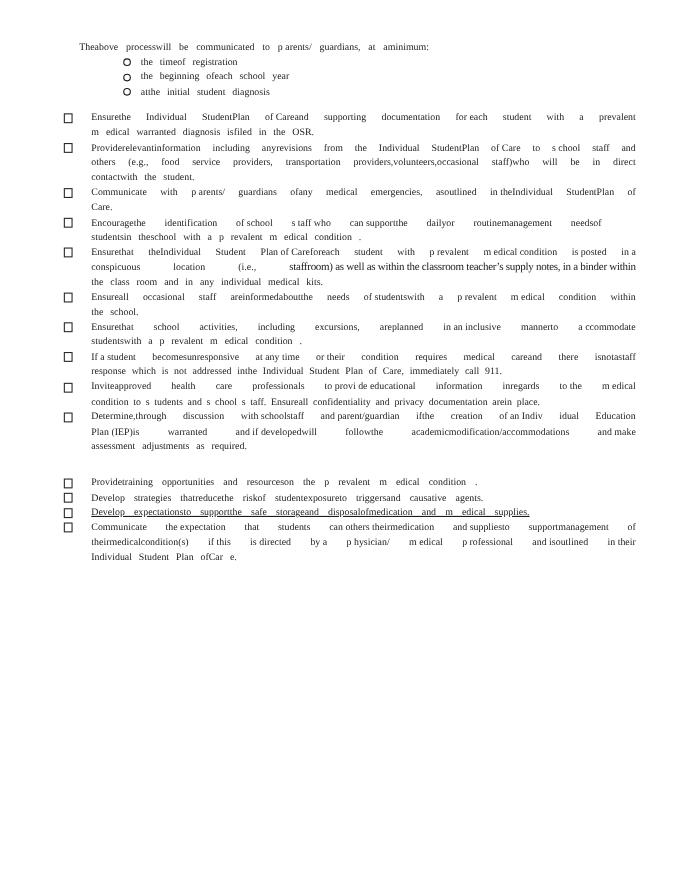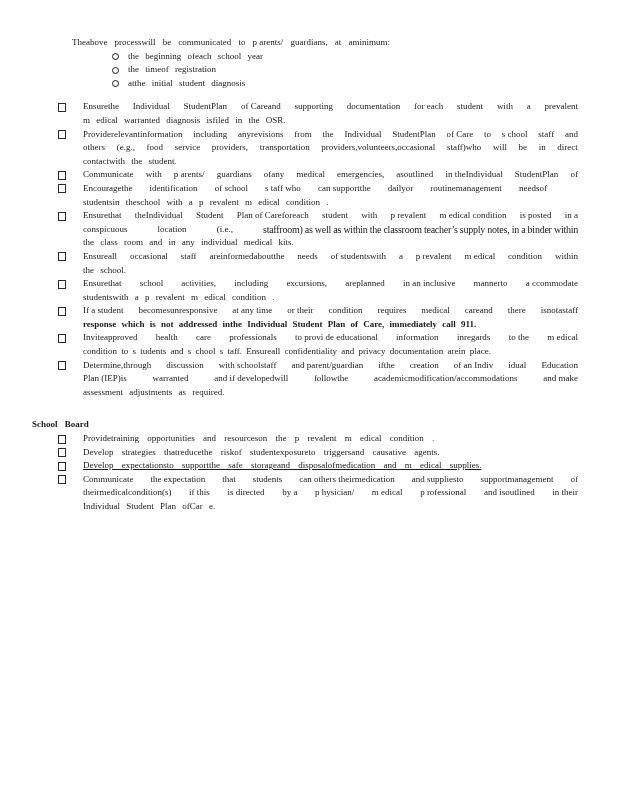--- a/index.html
+++ b/index.html
@@ -39,25 +39,25 @@
         <span>to</span>
         <span>p arents/</span>
         <span>guardians,</span>
         <span>at</span>
         <span>aminimum:</span>
       </div>
     </div>
     <div class="circle-list" style="margin-left: 80px;">
       <div class="circle-item">
         <span class="dot"></span>
-        <div class="circle-text">the beginning ofeach school year</div>
+        <div class="circle-text">the timeof registration</div>
       </div>
       <div class="circle-item">
         <span class="dot"></span>
-        <div class="circle-text">the timeof registration</div>
+        <div class="circle-text">the beginning ofeach school year</div>
       </div>
       <div class="circle-item">
         <span class="dot"></span>
         <div class="circle-text">atthe initial student diagnosis</div>
       </div>
     </div>
     <div style="height: 10px;"></div>
     <div class="check-list">
       <div class="check-item">
         <span class="box"></span>
@@ -121,20 +121,21 @@
             <span>p arents/</span>
             <span>guardians</span>
             <span>ofany</span>
             <span>medical</span>
             <span>emergencies,</span>
             <span>asoutlined</span>
             <span>in theIndividual</span>
             <span>StudentPlan</span>
             <span>of</span>
           </div>
+          <div class="line last" style="word-spacing: 4px;">Care.</div>
         </div>
       </div>
       <div class="check-item">
         <span class="box"></span>
         <div class="check-body">
           <div class="line justify" style="width: 464px;">
             <span>Encouragethe</span>
             <span>identification</span>
             <span>of school</span>
             <span>s taff who</span>
@@ -214,21 +215,21 @@
             <span>becomesunresponsive</span>
             <span>at any time</span>
             <span>or their</span>
             <span>condition</span>
             <span>requires</span>
             <span>medical</span>
             <span>careand</span>
             <span>there</span>
             <span>isnotastaff</span>
           </div>
-          <div class="line last" style="word-spacing: 3px; font-weight: bold;">response which is not addressed inthe Individual Student Plan of Care, immediately call 911.</div>
+          <div class="line last" style="word-spacing: 3px;">response which is not addressed inthe Individual Student Plan of Care, immediately call 911.</div>
         </div>
       </div>
       <div class="check-item">
         <span class="box"></span>
         <div class="check-body">
           <div class="line justify">
             <span>Inviteapproved</span>
             <span>health</span>
             <span>care</span>
             <span>professionals</span>
@@ -261,21 +262,20 @@
             <span>and if developedwill</span>
             <span>followthe</span>
             <span>academicmodification/accommodations</span>
             <span>and make</span>
           </div>
           <div class="line last" style="word-spacing: 4px;">assessment adjustments as required.</div>
         </div>
       </div>
     </div>
     <div style="height: 19px;"></div>
-    <div class="heading">School Board</div>
     <div class="check-list">
       <div class="check-item">
         <span class="box"></span>
         <div class="check-body">
           <div class="line last" style="word-spacing: 6px;">Providetraining opportunities and resourceson the p revalent m edical condition .</div>
         </div>
       </div>
       <div class="check-item">
         <span class="box"></span>
         <div class="check-body">

